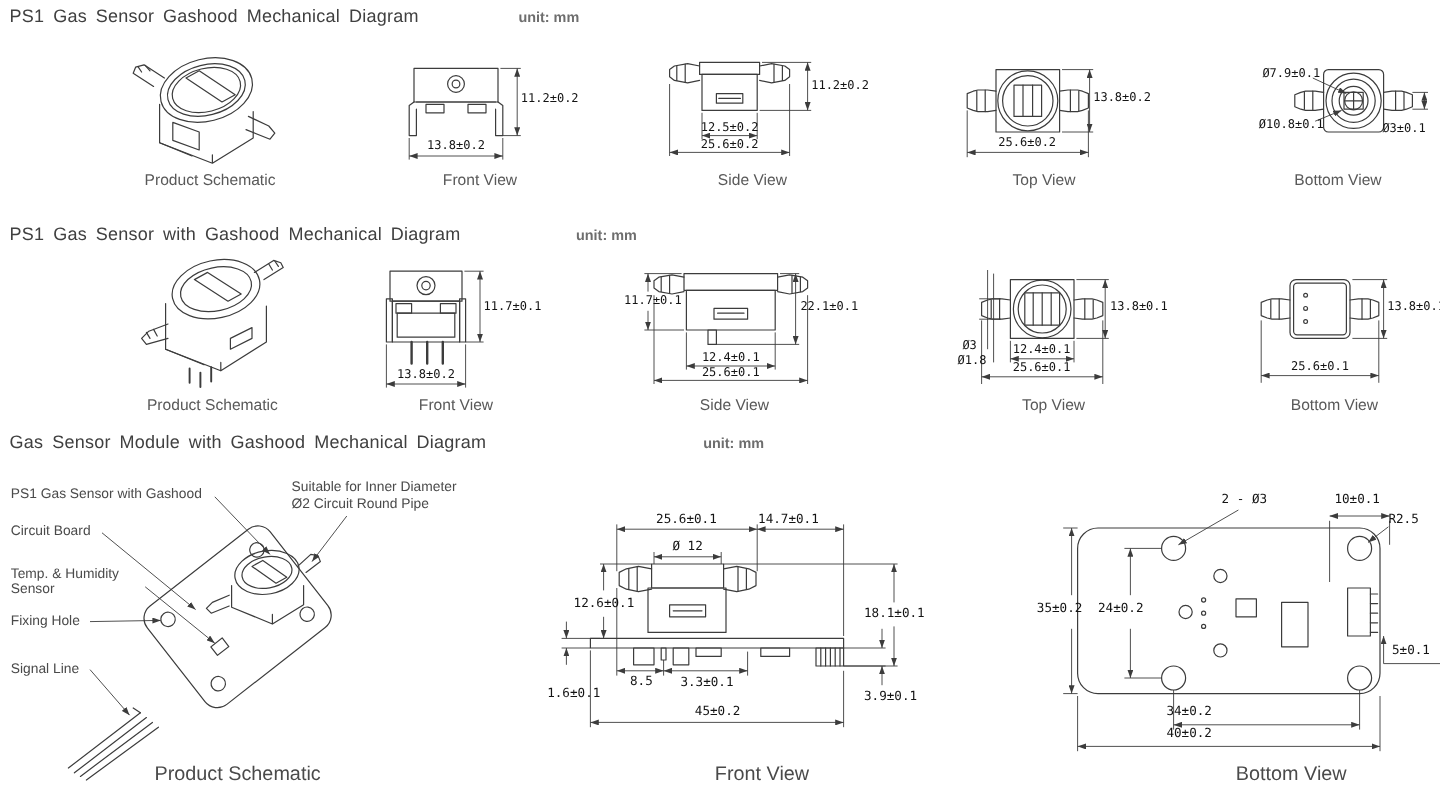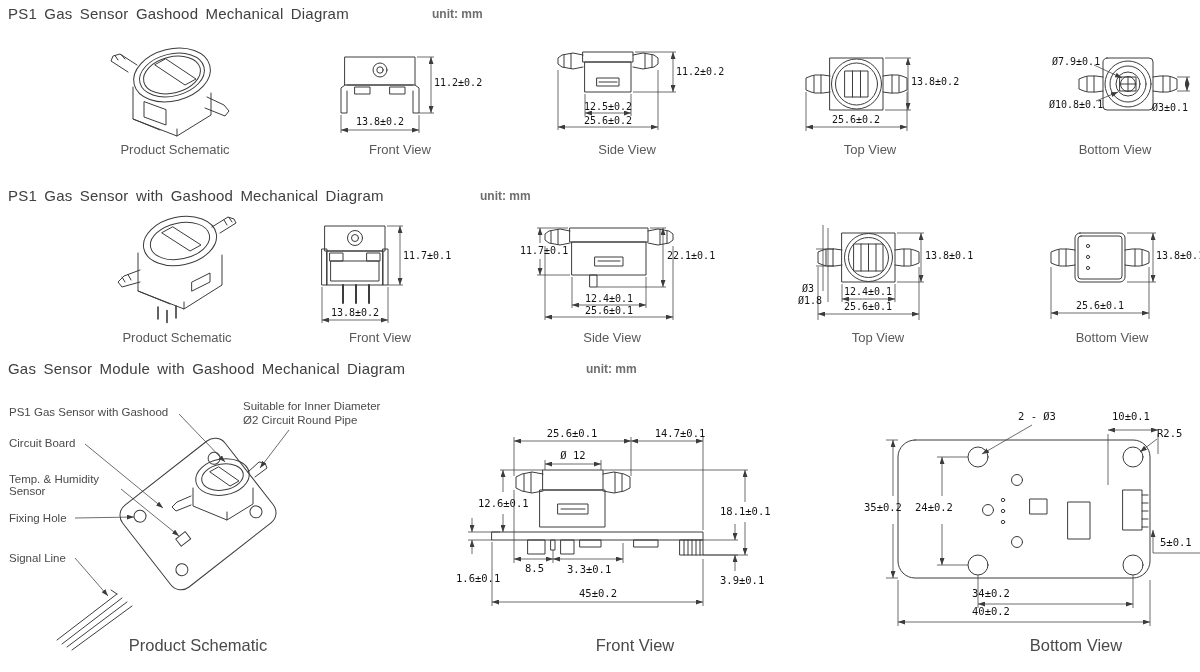--- a/index.html
+++ b/index.html
@@ -380,21 +380,21 @@
       <path d="M32,126 L32,140" marker-end="url(#ar)"></path>
         <path d="M32,162 L32,148" marker-end="url(#ar)"></path>
       <path d="M263,148 H298 M263,163 H298"></path>
       <path d="M295,132 L295,148" marker-end="url(#ar)"></path>
         <path d="M295,179 L295,163" marker-end="url(#ar)"></path>
       <path d="M52,150 V214 M263,167 V214"></path>
       <line x1="52" y1="210" x2="263" y2="210" marker-start="url(#ar)" marker-end="url(#ar)"></line>
     </g>
   </svg>
   <span class="dim dim3 dimc" style="left:132px;top:36px">25.6±0.1</span>
-  <span class="dim dim3 dimc" style="left:240px;top:36px">14.7±0.1</span>
+  <span class="dim dim3 dimc" style="left:217px;top:36px">14.7±0.1</span>
   <span class="dim dim3 dimc" style="left:133px;top:58px">Ø 12</span>
   <span class="dim dim3" style="left:38px;top:106px">12.6±0.1</span>
   <span class="dim dim3" style="left:280px;top:114px">18.1±0.1</span>
   <span class="dim dim3" style="left:85px;top:171px">8.5</span>
   <span class="dim dim3" style="left:127px;top:172px">3.3±0.1</span>
   <span class="dim dim3" style="left:16px;top:181px">1.6±0.1</span>
   <span class="dim dim3" style="left:280px;top:183px">3.9±0.1</span>
   <span class="dim dim3 dimc" style="left:158px;top:196px">45±0.2</span>
   <span class="cap cap3" style="left:195px;top:244px">Front View</span>
 </div>

